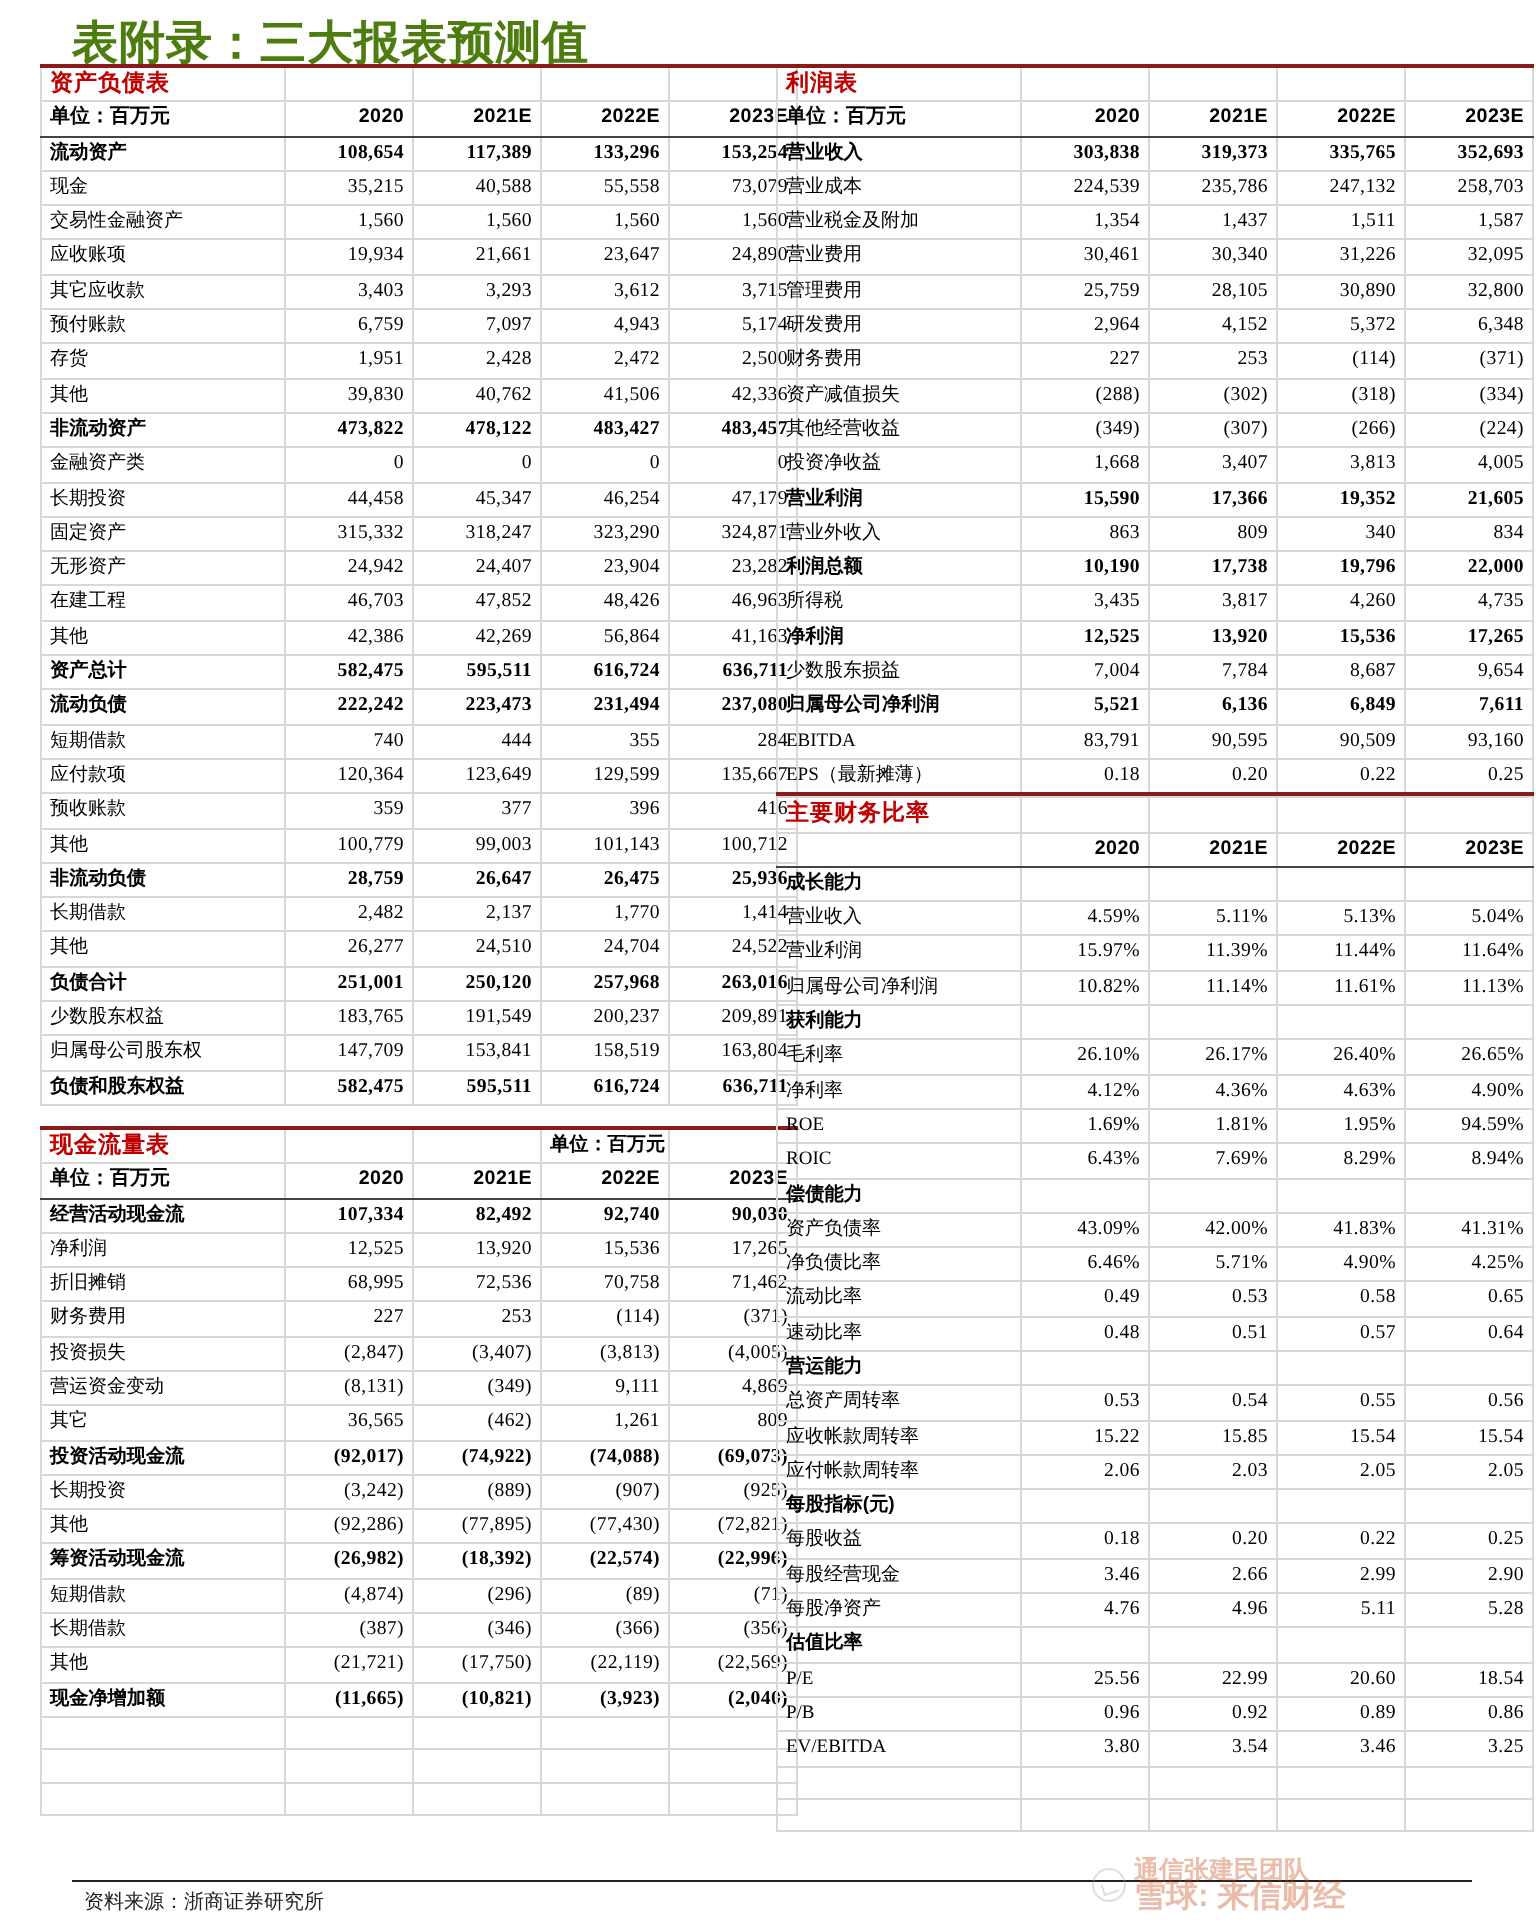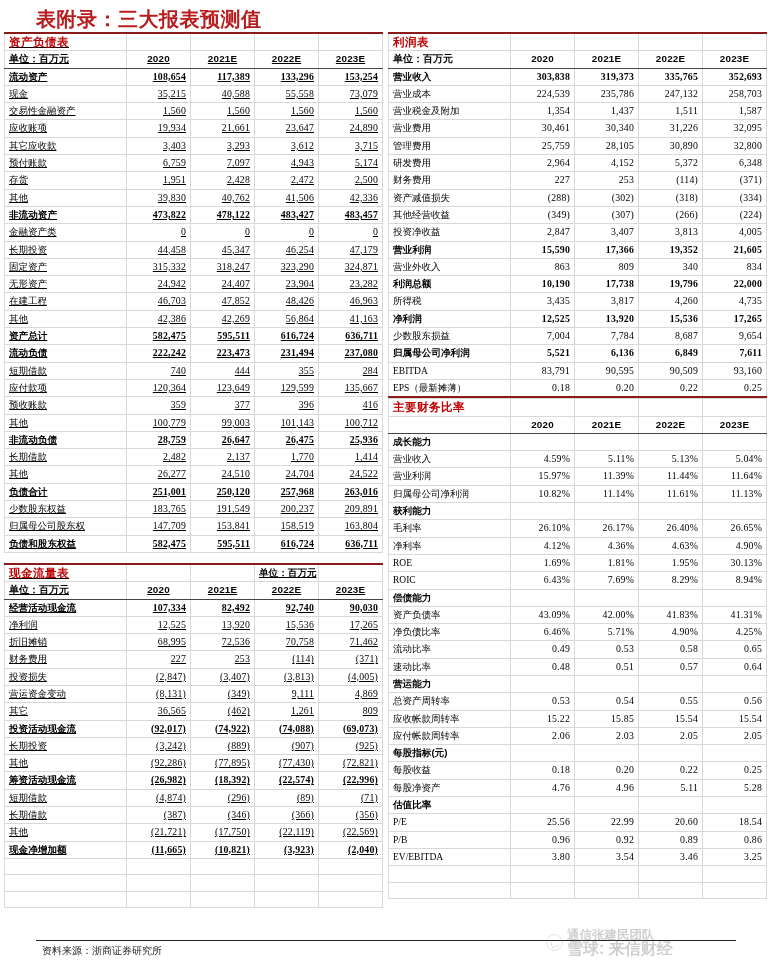--- a/index.html
+++ b/index.html
@@ -15,28 +15,28 @@
     width: 768px; height: 962px;
     background: #ffffff;
   }
 
   
   .page-title {
     position: absolute;
     left: 36px; top: 6px;
     font-family: "Liberation Sans", sans-serif;
     font-weight: bold;
-    font-size: 20px;
-    color: #b91c1c;
+    font-size: 23px;
+    color: #4d7c0f;
     letter-spacing: 0.5px;
     white-space: nowrap;
   }
 
   
-  .col-left  { position: absolute; left: 4px;   top: 32px; width: 378px; text-decoration: underline; }
+  .col-left  { position: absolute; left: 20px;   top: 32px; width: 378px; }
   .col-right { position: absolute; left: 388px; top: 32px; width: 378px; }
 
   table.fin {
     width: 100%;
     border-collapse: collapse;
     table-layout: fixed;
     font-size: 9.5px;
     color: #000;
   }
   table.fin col.c-label { width: 122px; }
@@ -74,21 +74,21 @@
     font-weight: bold;
     font-family: "Liberation Sans", sans-serif;
     font-size: 9.6px;
     text-align: right;
   }
   tr.hdr td {
     font-weight: bold;
     font-family: "Liberation Sans", sans-serif;
     font-size: 10px;
   }
-  tr.hdr td.num { text-align: center; }
+  tr.hdr td.num { text-align: right; }
 
   
   tr.top-rule td { border-top: 2px solid #8b1a1a; }
   tr.bot-rule td { border-bottom: 2px solid #8b1a1a; }
   tr.hdrline td { border-bottom: 1.6px solid #444; }
   tr.blank td { height: 16.3px; }
 
   .spacer { height: 10px; }
 
   
@@ -132,21 +132,21 @@
     left: 4px; top: 6px;
     width: 7px; height: 5px;
     border-left: 1.4px solid #9aa3ab;
     border-bottom: 1.4px solid #9aa3ab;
     transform: rotate(-18deg);
   }
   .wm-txt {
     font-family: "Liberation Sans", sans-serif;
     font-size: 12.5px;
     font-weight: bold;
-    color: #737373;
+    color: #c2410c;
     line-height: 13px;
     white-space: nowrap;
   }
   .wm-txt .l2 { font-size: 16px; display: block; }
 </style>
 </head>
 <body>
 
 <div id="page">
 
@@ -620,21 +620,21 @@
           </tr>
           <tr>
             <td class="lbl ind1">其他经营收益</td>
             <td class="num">(349)</td>
             <td class="num">(307)</td>
             <td class="num">(266)</td>
             <td class="num">(224)</td>
           </tr>
           <tr>
             <td class="lbl ind1">投资净收益</td>
-            <td class="num">2,847</td>
+            <td class="num">1,668</td>
             <td class="num">3,407</td>
             <td class="num">3,813</td>
             <td class="num">4,005</td>
           </tr>
           <tr class="bold">
             <td class="lbl">营业利润</td>
             <td class="num">15,590</td>
             <td class="num">17,366</td>
             <td class="num">19,352</td>
             <td class="num">21,605</td>
@@ -770,21 +770,21 @@
             <td class="num">4.12%</td>
             <td class="num">4.36%</td>
             <td class="num">4.63%</td>
             <td class="num">4.90%</td>
           </tr>
           <tr>
             <td class="lbl ind1">ROE</td>
             <td class="num">1.69%</td>
             <td class="num">1.81%</td>
             <td class="num">1.95%</td>
-            <td class="num">30.13%</td>
+            <td class="num">94.59%</td>
           </tr>
           <tr>
             <td class="lbl ind1">ROIC</td>
             <td class="num">6.43%</td>
             <td class="num">7.69%</td>
             <td class="num">8.29%</td>
             <td class="num">8.94%</td>
           </tr>
           <tr class="bold">
             <td class="lbl">偿债能力</td>
@@ -855,20 +855,27 @@
             <td class="num"></td>
             <td class="num"></td>
             <td class="num"></td>
           </tr>
           <tr>
             <td class="lbl ind1">每股收益</td>
             <td class="num">0.18</td>
             <td class="num">0.20</td>
             <td class="num">0.22</td>
             <td class="num">0.25</td>
+          </tr>
+          <tr>
+            <td class="lbl ind1">每股经营现金</td>
+            <td class="num">3.46</td>
+            <td class="num">2.66</td>
+            <td class="num">2.99</td>
+            <td class="num">2.90</td>
           </tr>
           <tr>
             <td class="lbl ind1">每股净资产</td>
             <td class="num">4.76</td>
             <td class="num">4.96</td>
             <td class="num">5.11</td>
             <td class="num">5.28</td>
           </tr>
           <tr class="bold">
             <td class="lbl">估值比率</td>

